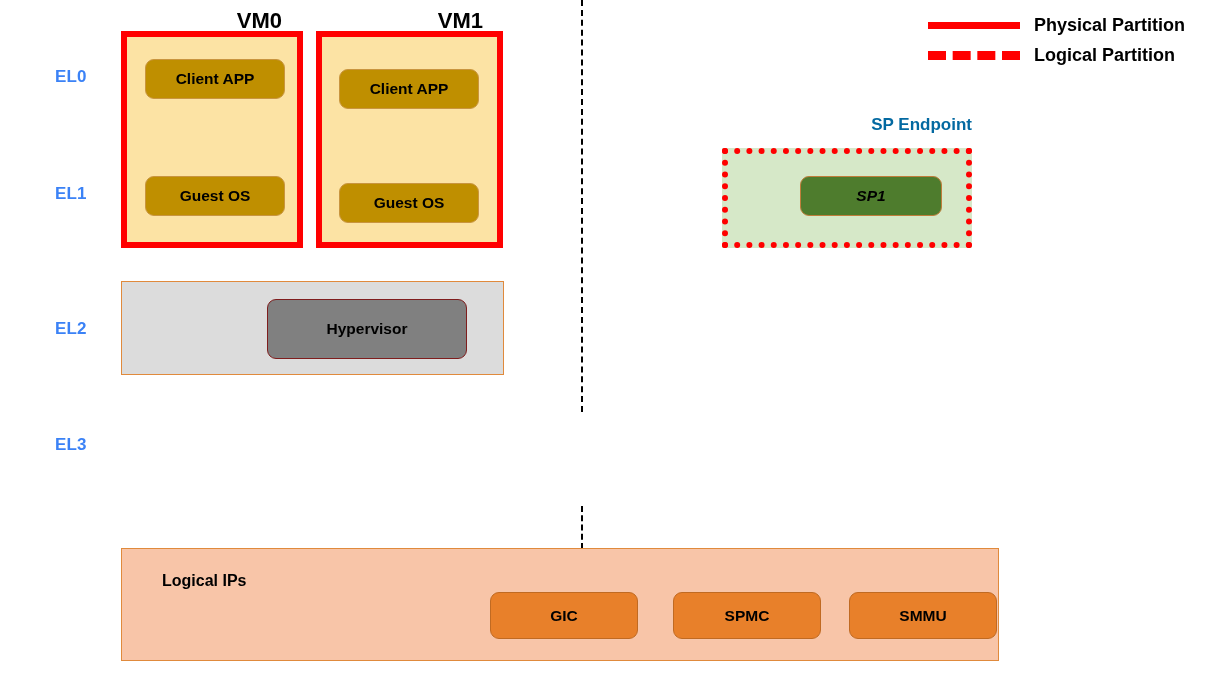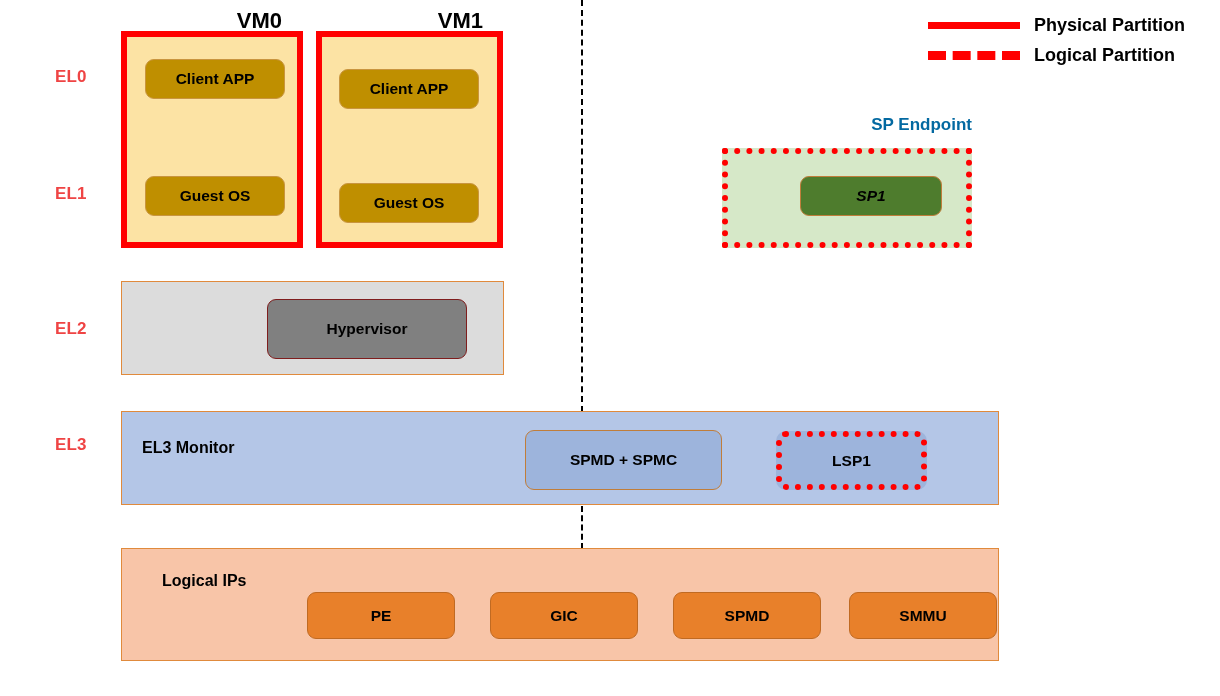--- a/index.html
+++ b/index.html
@@ -19,21 +19,21 @@
     left: 0; top: 0;
     width: 1220px;
     height: 696px;
   }
   .abs { position: absolute; box-sizing: border-box; }
 
   
   .el-label {
     font-size: 17px;
     font-weight: bold;
-    color: #ef4444;
+    color: #3b82f6;
     letter-spacing: 0.2px;
     white-space: nowrap;
   }
 
   
   .vm-box {
     background: #FCE3A4;
     border: 6px solid #FF0000;
   }
   .vm-title {
@@ -173,27 +173,21 @@
 
   <div class="abs sp-endpoint-title" style="left:722px; top:115px; width:250px;">SP Endpoint</div>
   <div class="abs logical sp-endpoint-region" style="left:722px; top:148px; width:250px; height:100px;">
     <div class="abs comp comp-green" style="left:72px; top:22px; width:142px; height:40px;">SP1</div>
   </div>
 
   <div class="abs band band-el2" style="left:121px; top:281px; width:383px; height:94px;">
     <div class="abs comp comp-gray" style="left:145px; top:17px; width:200px; height:60px;">Hypervisor</div>
   </div>
 
-  <div class="abs band band-el3" style="left:121px; top:411px; width:878px; height:94px;">
-    <div class="band-title" style="left:20px; top:27px;">EL3 Monitor</div>
-    <div class="abs comp comp-blue" style="left:403px; top:18px; width:197px; height:60px;">SPMD + SPMC</div>
-    <div class="abs logical comp comp-blue" style="left:654px; top:19px; width:151px; height:59px; border-radius:10px;">LSP1</div>
-  </div>
 
   <div class="abs band band-hw" style="left:121px; top:548px; width:878px; height:113px;">
     <div class="band-title" style="left:40px; top:23px;">Logical IPs</div>
-    <div class="abs comp comp-orange" style="left:185px; top:43px; width:148px; height:47px;">PE</div>
     <div class="abs comp comp-orange" style="left:368px; top:43px; width:148px; height:47px;">GIC</div>
-    <div class="abs comp comp-orange" style="left:551px; top:43px; width:148px; height:47px;">SPMD</div>
+    <div class="abs comp comp-orange" style="left:551px; top:43px; width:148px; height:47px;">SPMC</div>
     <div class="abs comp comp-orange" style="left:727px; top:43px; width:148px; height:47px;">SMMU</div>
   </div>
 
 </div>
 
 </body></html>

